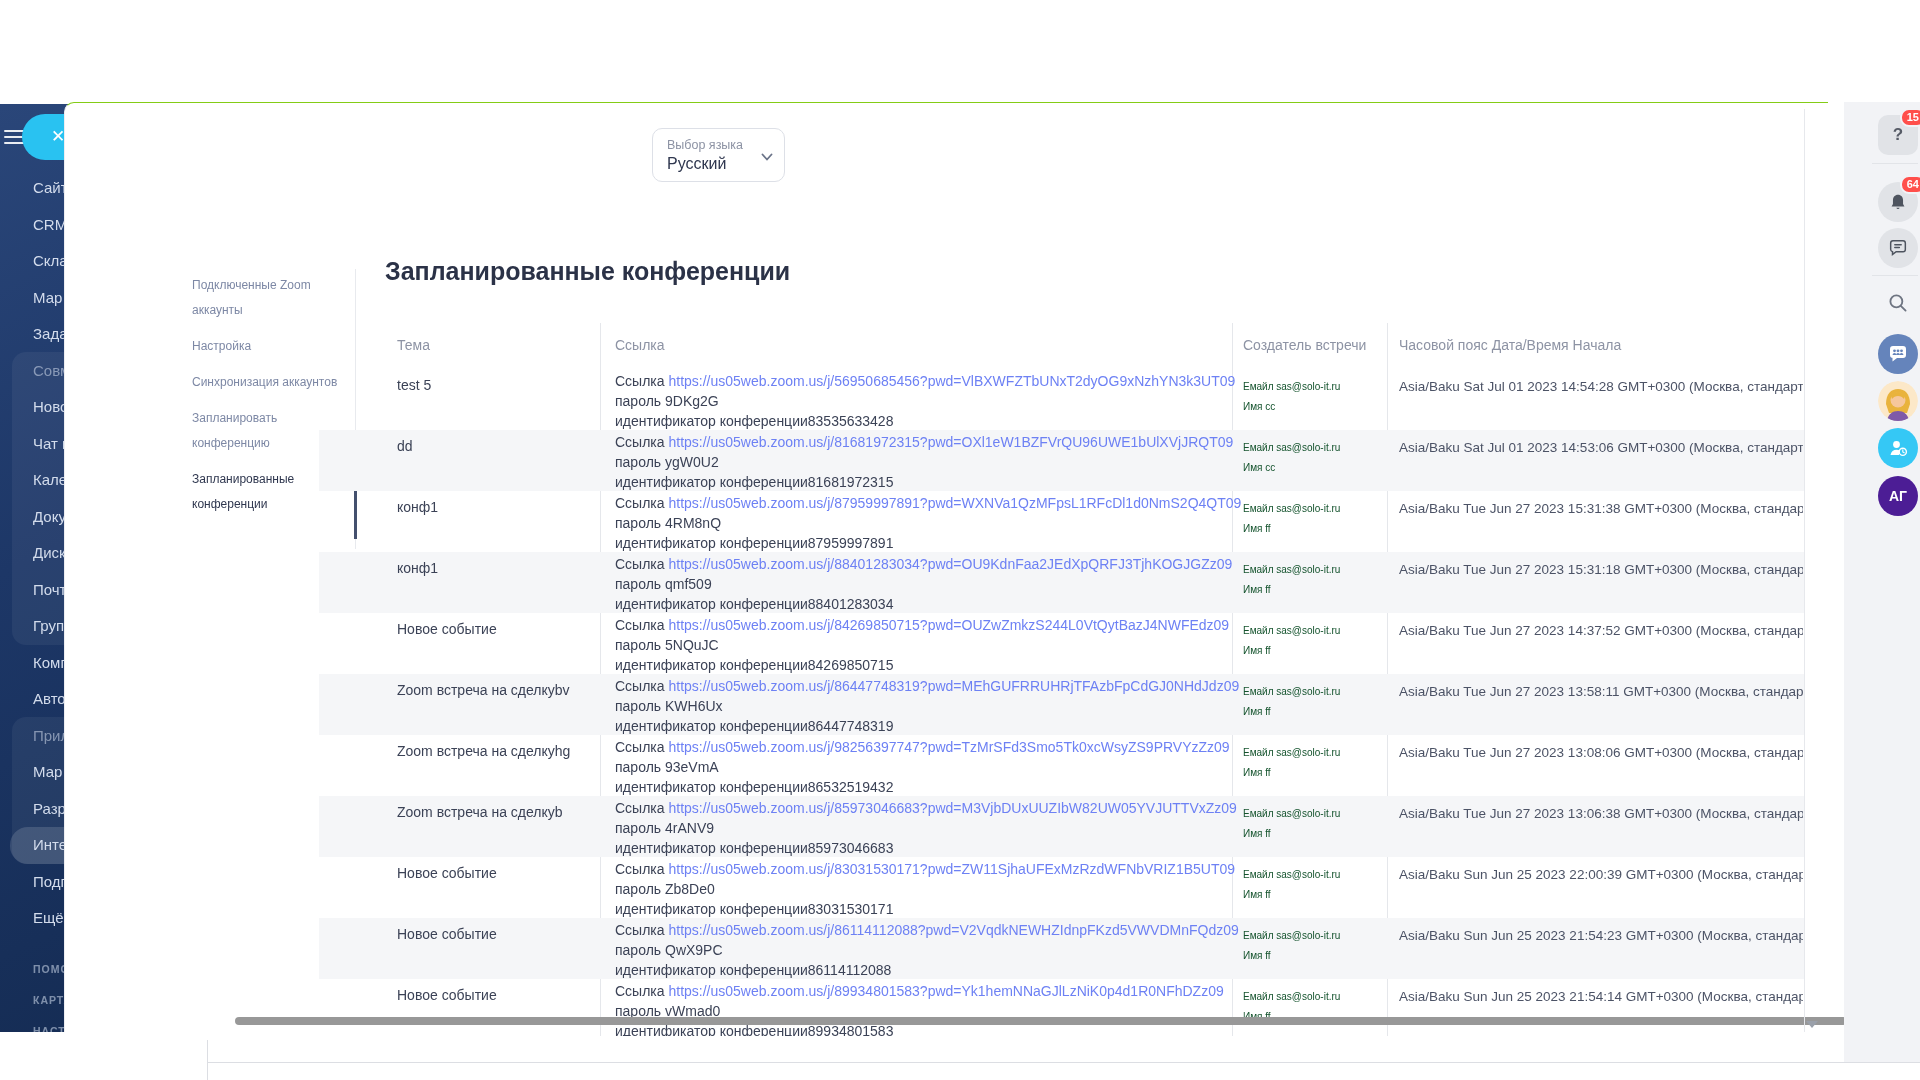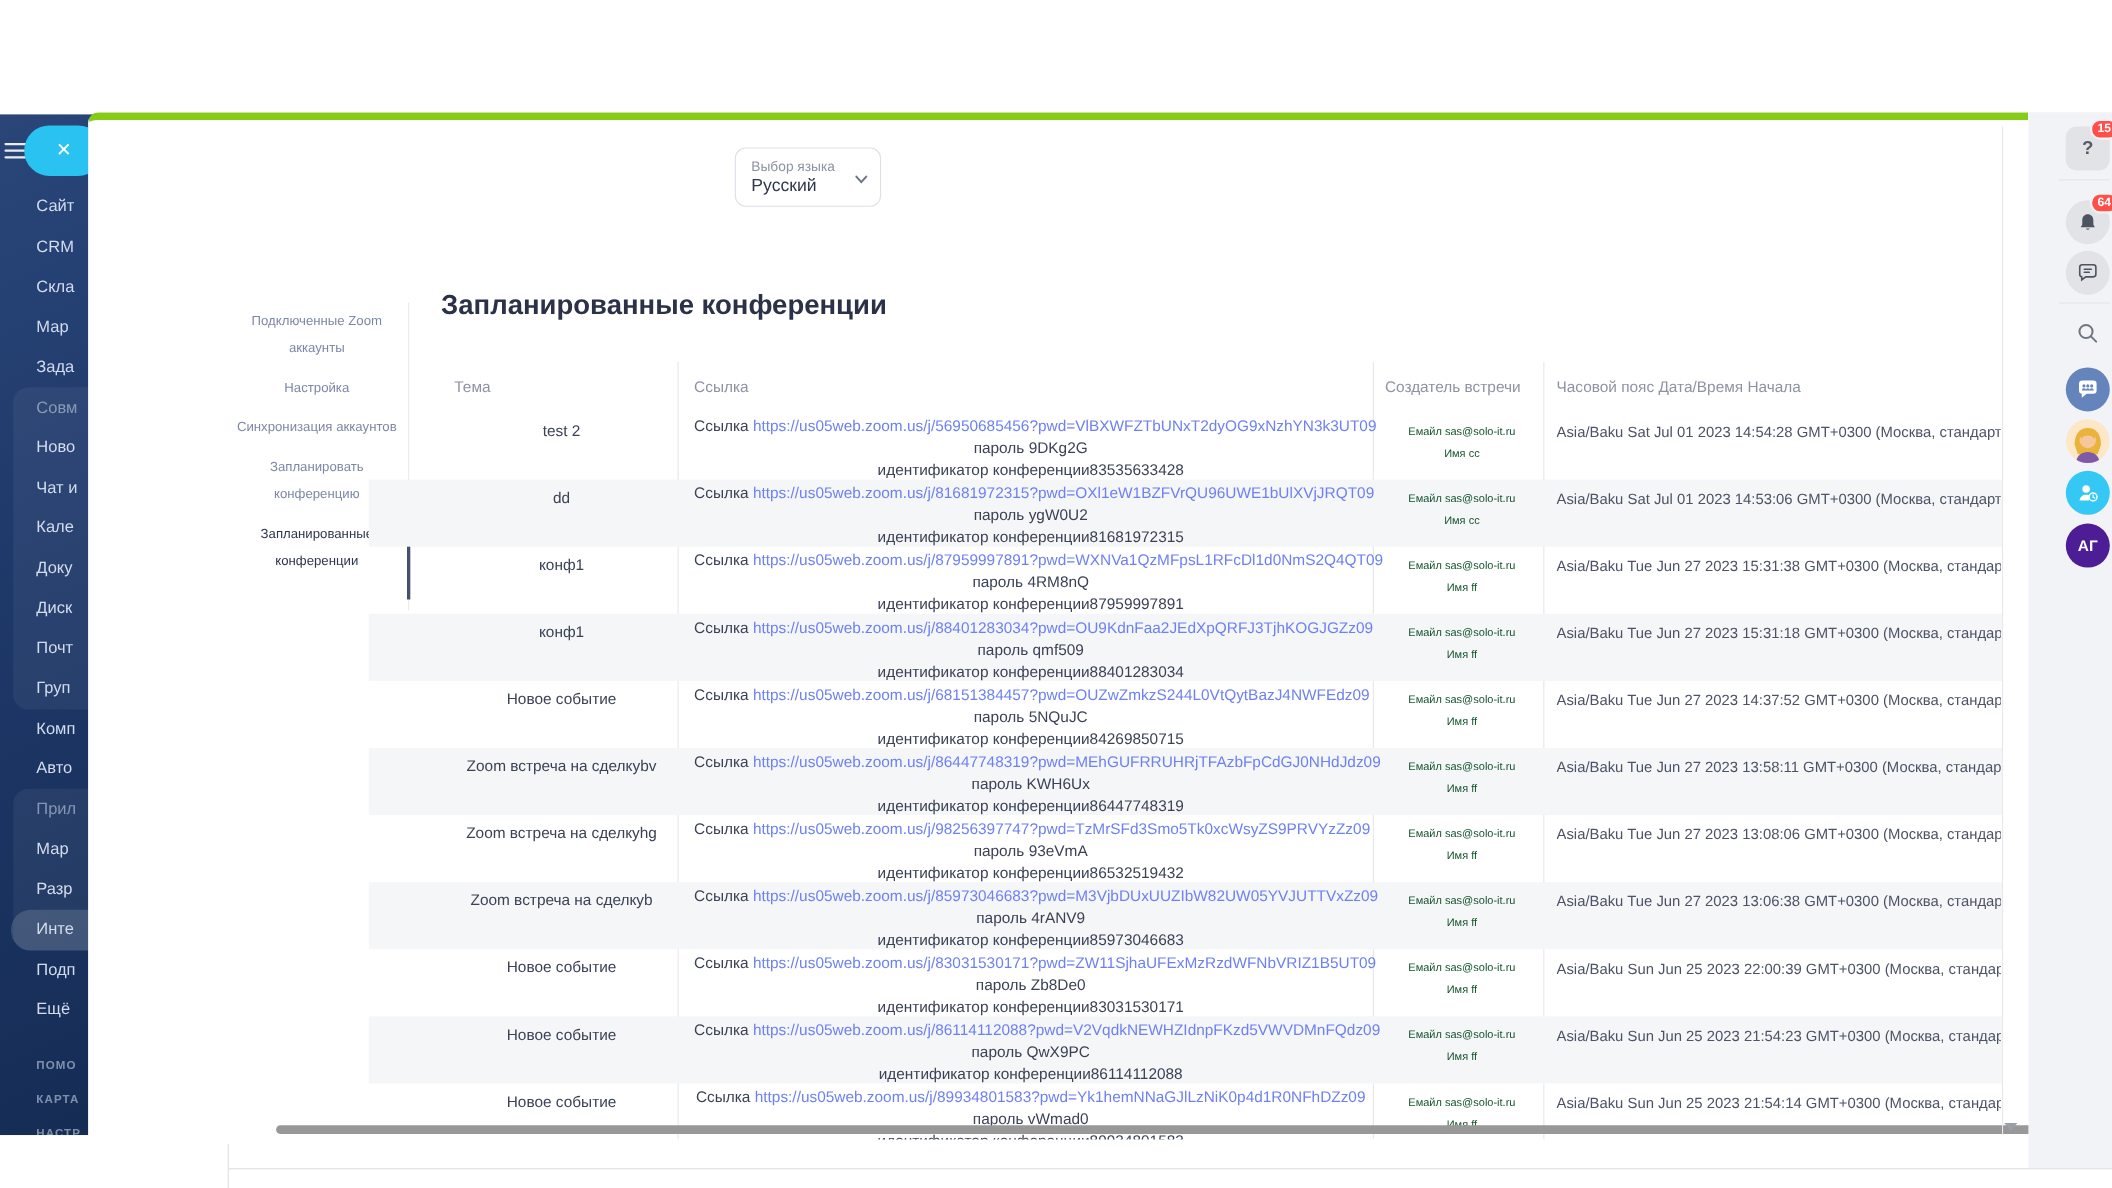--- a/index.html
+++ b/index.html
@@ -19,22 +19,22 @@
   .menu { position:absolute; left:0; top:66px; width:100%; }
   .menu-item { height:36.5px; line-height:36.5px; padding-left:33px; font-size:15px; color:#d3dcec;
                white-space:nowrap; cursor:pointer; }
   .menu-item.faded { color:rgba(211,220,236,.55); }
   .menu-item.highlight { background:rgba(255,255,255,.14); border-radius:18px; margin:0 -10px 0 10px; padding-left:23px; }
   .caps { position:absolute; left:0; top:850px; width:100%; }
   .caps-item { height:31px; line-height:31px; padding-left:33px; font-size:10.5px; font-weight:700;
                letter-spacing:1px; color:rgba(214,224,240,.55); white-space:nowrap; cursor:pointer; }
 
   
-  .overlay { position:absolute; left:80px; top:102px; width:1764px; height:960px; background:#fff;
-             border-top:7px solid #84cc16; border-left:1px solid #ecedf1; border-radius:10px 0 0 0; z-index:2;text-align:center; }
+  .overlay { position:absolute; left:64px; top:102px; width:1764px; height:960px; background:#fff;
+             border-top:1px solid #84cc16; border-left:1px solid #ecedf1; border-radius:10px 0 0 0; z-index:2; }
 
   .lang-select { position:absolute; left:587px; top:25px; width:133px; height:54px;
                  border:1px solid #dde0e7; border-radius:10px; cursor:pointer; background:#fff; }
   .lang-label { position:absolute; left:14px; top:9px; font-size:12.5px; color:#8d93a4; }
   .lang-value { position:absolute; left:14px; top:26px; font-size:16px; color:#2f374f; }
   .lang-chevron { position:absolute; right:10px; top:21px; width:14px; height:14px; }
 
   .znav { position:absolute; left:127px; top:170px; width:160px; }
   .znav-item { font-size:12px; line-height:25px; color:#7d88a5; cursor:pointer; margin-bottom:11px; }
   .znav-item.active { color:#2f374f; }
@@ -154,21 +154,21 @@
     <div class="col-line" style="left:913px"></div>
     <div class="col-line" style="left:1068px"></div>
     <div class="thead">
       <div class="th th-topic">Тема</div>
       <div class="th th-link">Ссылка</div>
       <div class="th th-creator">Создатель встречи</div>
       <div class="th th-start">Часовой пояс Дата/Время Начала</div>
     </div>
     <div class="tbody" id="table-body">
         <div class="trow">
-    <div class="c-topic">test 2</div>
+    <div class="c-topic">test 5</div>
     <div class="c-link">
       <div class="lline"><span>Ссылка</span> <a href="#" class="url">https://us05web.zoom.us/j/56950685456?pwd=VlBXWFZTbUNxT2dyOG9xNzhYN3k3UT09</a></div>
       <div class="lline"><span>пароль</span> <span>9DKg2G</span></div>
       <div class="lline"><span>идентификатор конференции</span><span>83535633428</span></div>
     </div>
     <div class="c-creator">
       <div><span>Емайл</span> <span>sas@solo-it.ru</span></div>
       <div><span>Имя</span> <span>cc</span></div>
     </div>
     <div class="c-start">Asia/Baku Sat Jul 01 2023 14:54:28 GMT+0300 (Москва, стандартн</div>
@@ -208,21 +208,21 @@
     </div>
     <div class="c-creator">
       <div><span>Емайл</span> <span>sas@solo-it.ru</span></div>
       <div><span>Имя</span> <span>ff</span></div>
     </div>
     <div class="c-start">Asia/Baku Tue Jun 27 2023 15:31:18 GMT+0300 (Москва, стандартн</div>
   </div>
         <div class="trow">
     <div class="c-topic">Новое событие</div>
     <div class="c-link">
-      <div class="lline"><span>Ссылка</span> <a href="#" class="url">https://us05web.zoom.us/j/68151384457?pwd=OUZwZmkzS244L0VtQytBazJ4NWFEdz09</a></div>
+      <div class="lline"><span>Ссылка</span> <a href="#" class="url">https://us05web.zoom.us/j/84269850715?pwd=OUZwZmkzS244L0VtQytBazJ4NWFEdz09</a></div>
       <div class="lline"><span>пароль</span> <span>5NQuJC</span></div>
       <div class="lline"><span>идентификатор конференции</span><span>84269850715</span></div>
     </div>
     <div class="c-creator">
       <div><span>Емайл</span> <span>sas@solo-it.ru</span></div>
       <div><span>Имя</span> <span>ff</span></div>
     </div>
     <div class="c-start">Asia/Baku Tue Jun 27 2023 14:37:52 GMT+0300 (Москва, стандартн</div>
   </div>
         <div class="trow">

